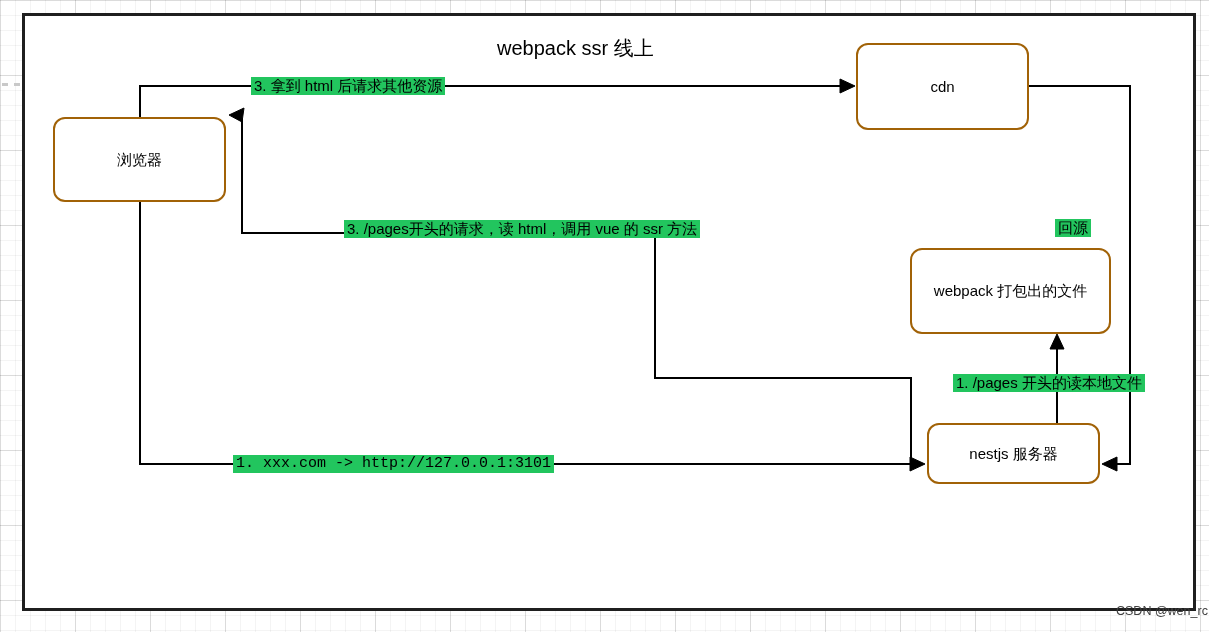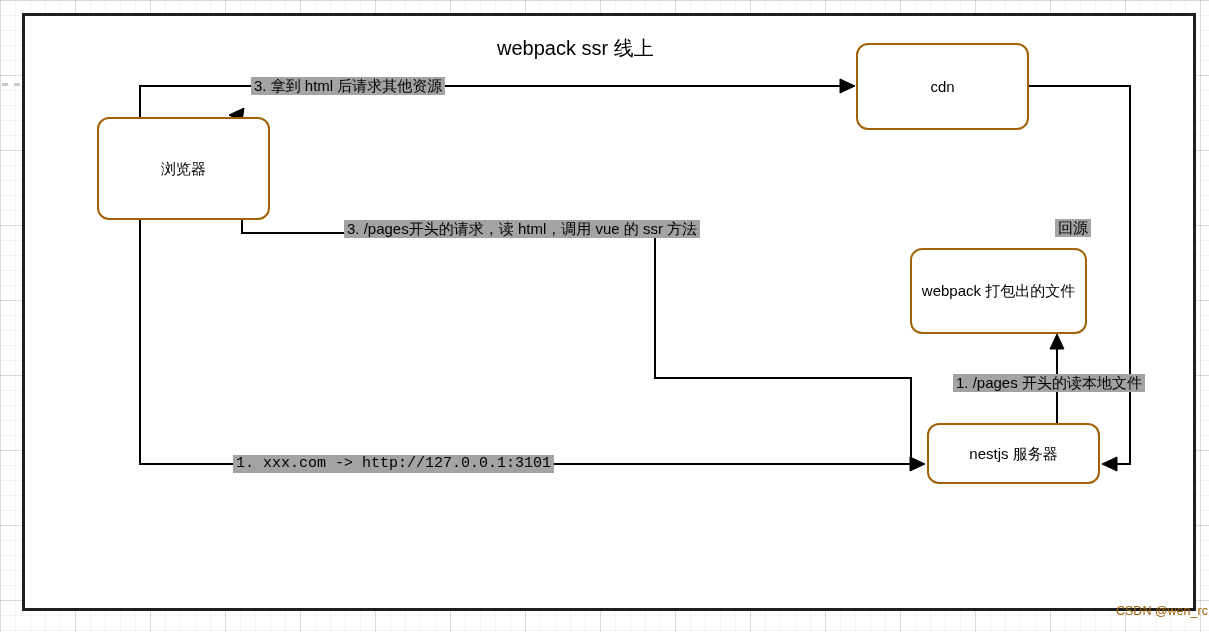--- a/index.html
+++ b/index.html
@@ -58,27 +58,27 @@
     border-radius: 12px;
     box-sizing: border-box;
     display: flex;
     align-items: center;
     justify-content: center;
     text-align: center;
     font-size: 15px;
     line-height: 1.45;
     z-index: 3;
   }
-  .node-browser  { left: 53px;  top: 117px; width: 173px; height: 103px; margin-left: 44px; }
+  .node-browser  { left: 53px;  top: 117px; width: 173px; height: 85px; }
   .node-cdn      { left: 856px; top: 43px;  width: 173px; height: 87px; }
-  .node-webpack  { left: 910px; top: 248px; width: 177px; height: 86px; padding: 0 9px; }
+  .node-webpack  { left: 910px; top: 248px; width: 201px; height: 86px; padding: 0 9px; }
   .node-nestjs   { left: 927px; top: 423px; width: 173px; height: 61px; }
   .edge-label {
     position: absolute;
-    background: #a3a3a3;
+    background: #22c55e;
     font-size: 15px;
     line-height: 18px;
     padding: 0 3px;
     white-space: nowrap;
     z-index: 4;
   }
   .lbl-step3-assets  { left: 251px;  top: 77px; }
   .lbl-step3-request { left: 344px;  top: 220px; }
   .lbl-step1 {
     left: 233px; top: 455px;
@@ -91,21 +91,21 @@
     position: absolute;
     left: 497px; top: 35px;
     font-size: 20px;
     white-space: nowrap;
     z-index: 4;
   }
   .watermark {
     position: absolute;
     left: 1116px; top: 604px;
     font-size: 12.5px;
-    color: #a16207;
+    color: #404040;
     white-space: nowrap;
     z-index: 5;
   }
 </style>
 </head>
 <body>
 
 <div class="guide-dash"></div>
 
 <div class="frame"></div>

